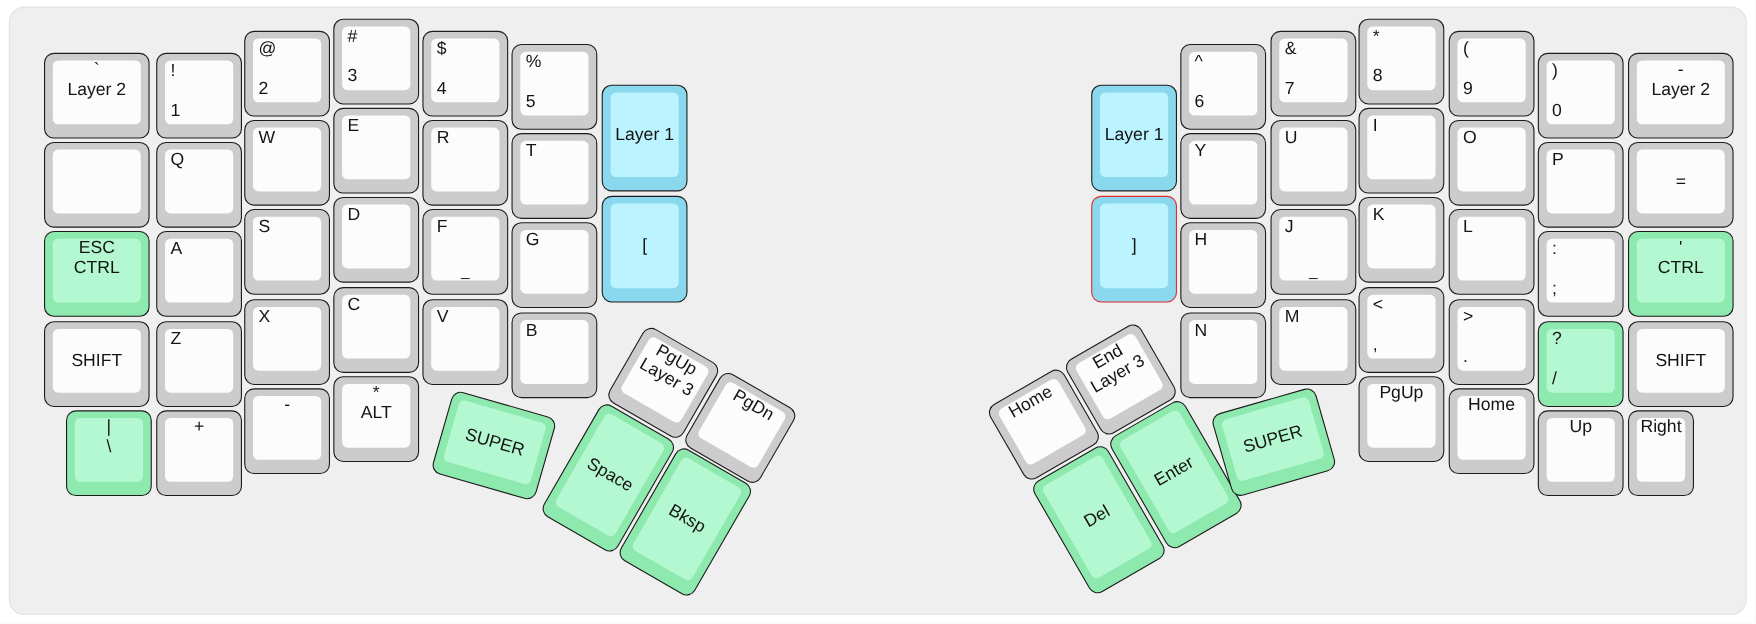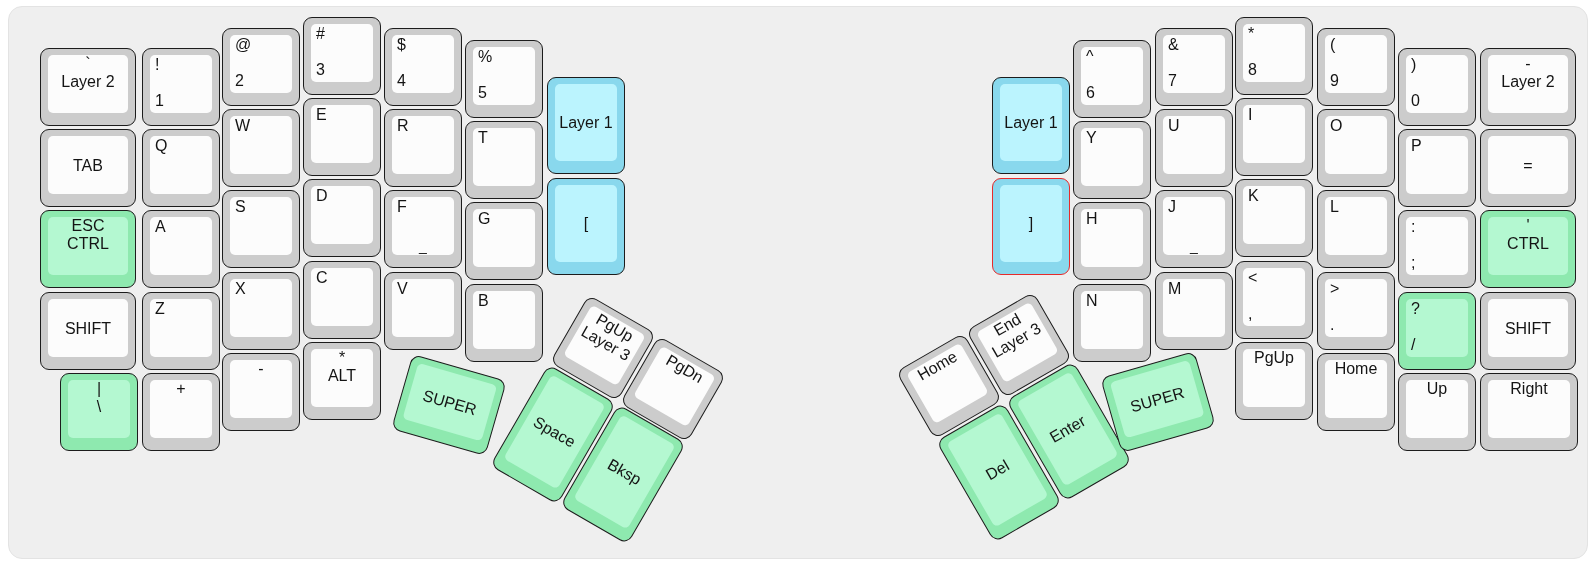--- a/index.html
+++ b/index.html
@@ -57,23 +57,20 @@
 
 <div class="panel"></div>
 
 <div class="key key--white" style="left: 40px; top: 48px; width: 96px; height: 78px;">
     <div class="key-top"></div>
     <span class="lbl lbl--tc" style="top: 7px;">`</span>
     <span class="lbl lbl--tc" style="top: 25px;">Layer 2</span>
   </div>
 <div class="key key--white" style="left: 40px; top: 129px; width: 96px; height: 78px;">
     <div class="key-top"></div>
-    <div class="center-stack">
-      <div>TAB</div>
-    </div>
   </div>
 <div class="key key--green" style="left: 40px; top: 210px; width: 96px; height: 78px;">
     <div class="key-top"></div>
     <span class="lbl lbl--tc" style="top: 7px;">ESC</span>
     <span class="lbl lbl--tc" style="top: 25px;">CTRL</span>
   </div>
 <div class="key key--white" style="left: 40px; top: 292px; width: 96px; height: 78px;">
     <div class="key-top"></div>
     <div class="center-stack">
       <div>SHIFT</div>
@@ -351,21 +348,21 @@
     <div class="key-top"></div>
     <span class="lbl lbl--tc" style="top: 7px;">'</span>
     <span class="lbl lbl--tc" style="top: 25px;">CTRL</span>
   </div>
 <div class="key key--white" style="left: 1480px; top: 292px; width: 96px; height: 78px;">
     <div class="key-top"></div>
     <div class="center-stack">
       <div>SHIFT</div>
     </div>
   </div>
-<div class="key key--white" style="left: 1480px; top: 373px; width: 98px; height: 78px;">
+<div class="key key--white" style="left: 1480px; top: 373px; width: 60px; height: 78px;">
     <div class="key-top"></div>
     <span class="lbl lbl--tc" style="top: 7px;">Right</span>
   </div>
 <div class="key key--white" style="left: 910px; top: 347px; width: 78px; height: 78px; transform: rotate(-30deg);">
     <div class="key-top"></div>
     <span class="lbl lbl--tc" style="top: 7px;">Home</span>
   </div>
 <div class="key key--white" style="left: 980px; top: 306px; width: 78px; height: 78px; transform: rotate(-30deg);">
     <div class="key-top"></div>
     <span class="lbl lbl--tc" style="top: 7px;">End</span>

